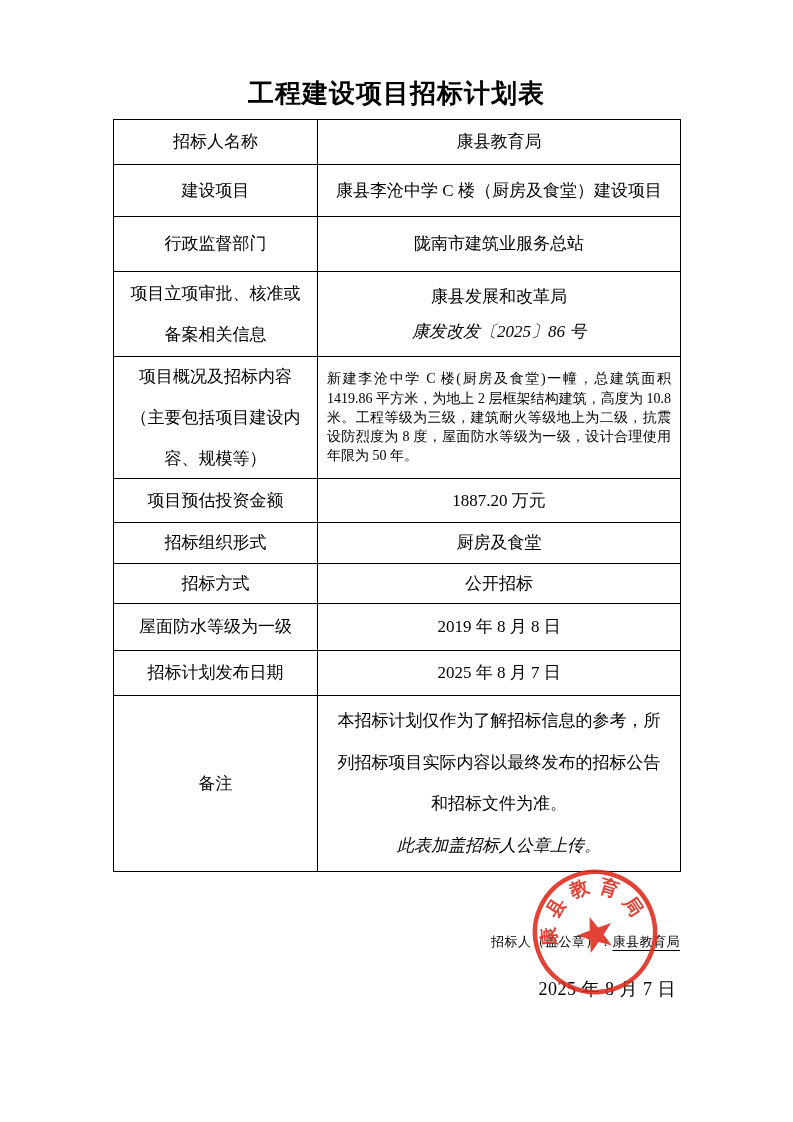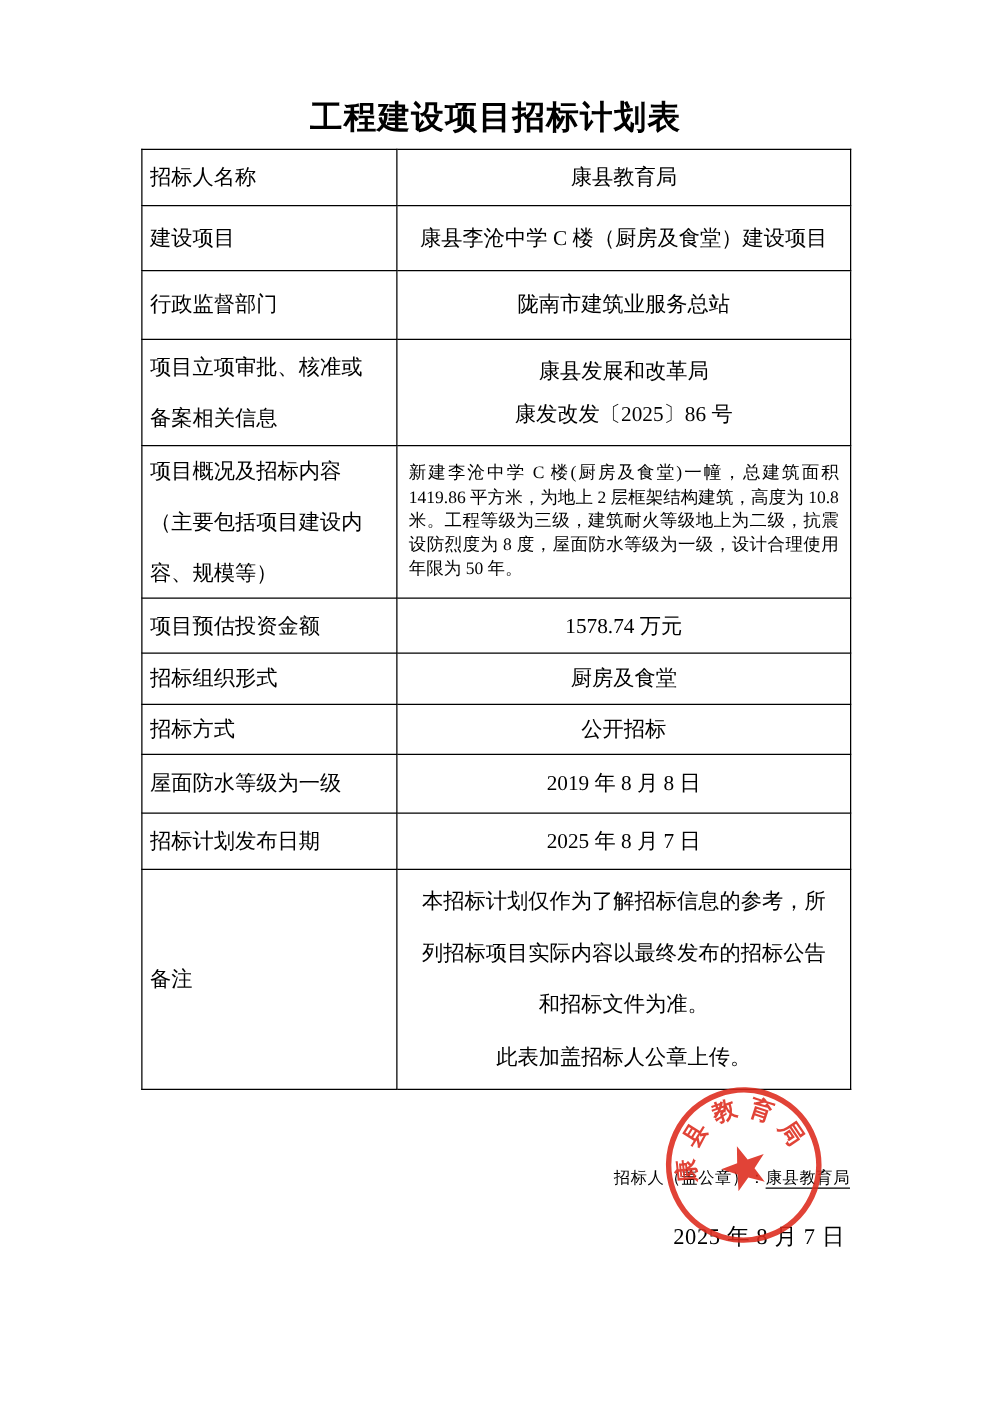--- a/index.html
+++ b/index.html
@@ -27,24 +27,24 @@
     table-layout: fixed;
   }
   table.plan-table td {
     border: 1.5px solid #000;
     vertical-align: middle;
     font-size: 17px;
     line-height: 1.25;
   }
   col.c1 { width: 204px; }
   col.c2 { width: 363px; }
-  td.label-cell { padding: 2px 6px; }
+  td.label-cell { text-align: center; padding: 2px 6px; }
   td.value-cell { text-align: center; padding: 2px 6px; }
   .label-cell .line + .line { margin-top: 20px; }
-  .value-cell .line + .line { margin-top: 13px; }
+  .value-cell .line + .line { margin-top: 13px; font-style: italic; }
   tr.paragraph td.value-cell {
     text-align: justify;
     font-size: 14px;
     line-height: 1.38;
     padding: 6px 9px;
   }
   tr.remark td.value-cell {
     font-size: 17px;
     padding: 4px 12px;
   }
@@ -130,21 +130,21 @@
           </td>
           <td class="value-cell">
             <div class="line">新建李沧中学 C 楼(厨房及食堂)一幢，总建筑面积 1419.86 平方米，为地上 2 层框架结构建筑，高度为 10.8 米。工程等级为三级，建筑耐火等级地上为二级，抗震设防烈度为 8 度，屋面防水等级为一级，设计合理使用年限为 50 年。</div>
           </td>
         </tr>
         <tr style="height: 44px;">
           <td class="label-cell">
             <div class="line">项目预估投资金额</div>
           </td>
           <td class="value-cell">
-            <div class="line">1578.74 万元</div>
+            <div class="line">1887.20 万元</div>
           </td>
         </tr>
         <tr style="height: 41px;">
           <td class="label-cell">
             <div class="line">招标组织形式</div>
           </td>
           <td class="value-cell">
             <div class="line">厨房及食堂</div>
           </td>
         </tr>

